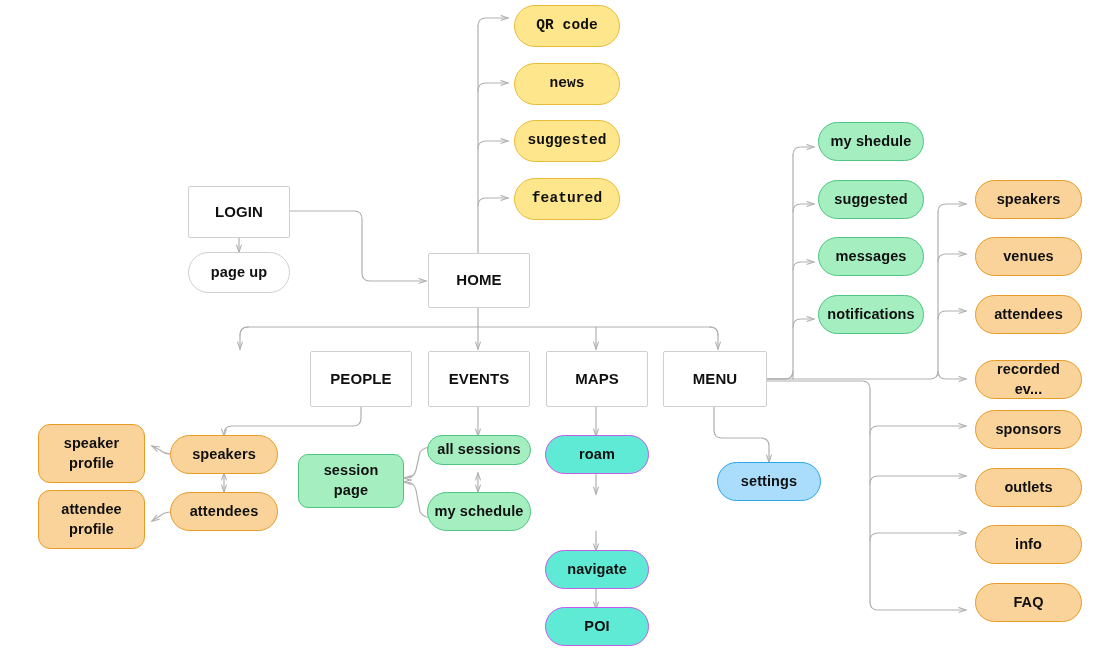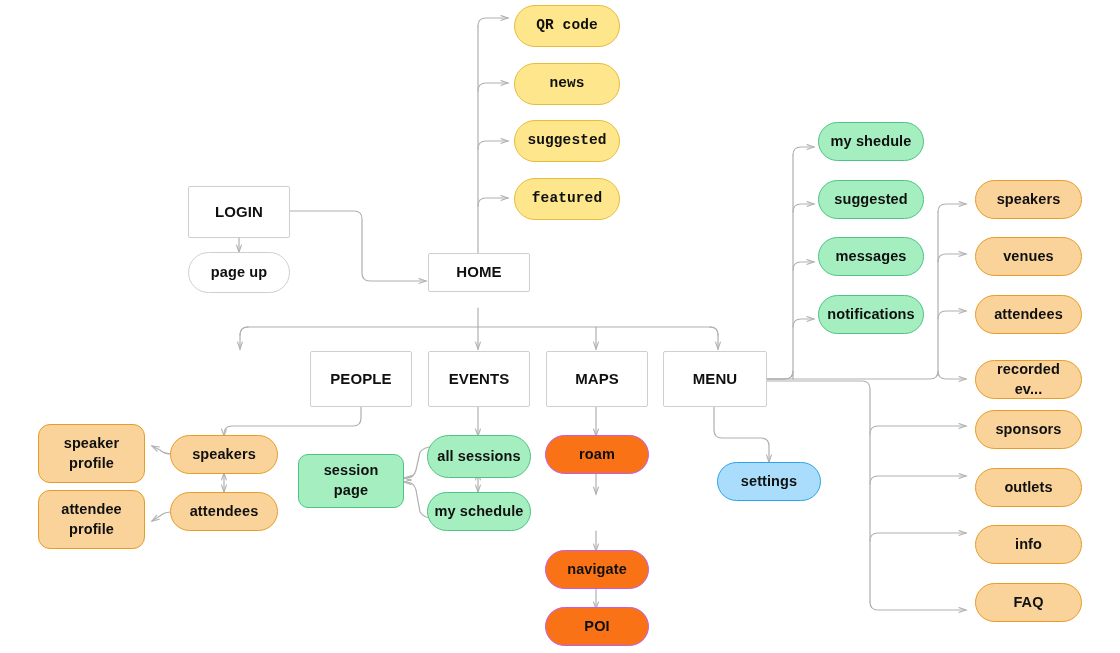--- a/index.html
+++ b/index.html
@@ -74,21 +74,21 @@
     background: #fad39a;
     border: 1.6px solid #e79c28;
     border-radius: 22px;
   }
   .n-orange-rect {
     background: #fad39a;
     border: 1.6px solid #e79c28;
     border-radius: 12px;
   }
   .n-purple {
-    background: #f97316;
+    background: #5eead4;
     border: 1.6px solid #c35ced;
     border-radius: 22px;
   }
   .n-blue {
     background: #a9ddfb;
     border: 1.6px solid #2ca5e8;
     border-radius: 22px;
   }
   .node .lbl { display: block; white-space: pre-line; }
 </style>
@@ -179,21 +179,21 @@
   </svg>
 
   <div class="node n-plain" style="left:188px;top:186px;width:102px;height:52px;">
     <span class="lbl">LOGIN</span>
   </div>
 
   <div class="node n-pill-plain" style="left:188px;top:252px;width:102px;height:41px;">
     <span class="lbl">page up</span>
   </div>
 
-  <div class="node n-plain" style="left:428px;top:253px;width:102px;height:39px;">
+  <div class="node n-plain" style="left:428px;top:253px;width:102px;height:55px;">
     <span class="lbl">HOME</span>
   </div>
 
   <div class="node n-yellow" style="left:514px;top:5px;width:106px;height:42px;">
     <span class="lbl">QR code</span>
   </div>
   <div class="node n-yellow" style="left:514px;top:63px;width:106px;height:42px;">
     <span class="lbl">news</span>
   </div>
   <div class="node n-yellow" style="left:514px;top:120px;width:106px;height:42px;">
@@ -228,21 +228,21 @@
 profile</span>
   </div>
   <div class="node n-orange" style="left:170px;top:492px;width:108px;height:39px;">
     <span class="lbl">attendees</span>
   </div>
 
   <div class="node n-green-rect" style="left:298px;top:454px;width:106px;height:54px;">
     <span class="lbl">session
 page</span>
   </div>
-  <div class="node n-green" style="left:427px;top:435px;width:104px;height:43px;">
+  <div class="node n-green" style="left:427px;top:435px;width:104px;height:30px;">
     <span class="lbl">all sessions</span>
   </div>
   <div class="node n-green" style="left:427px;top:492px;width:104px;height:39px;">
     <span class="lbl">my schedule</span>
   </div>
 
   <div class="node n-purple" style="left:545px;top:435px;width:104px;height:39px;">
     <span class="lbl">roam</span>
   </div>
   <div class="node n-purple" style="left:545px;top:550px;width:104px;height:39px;">

